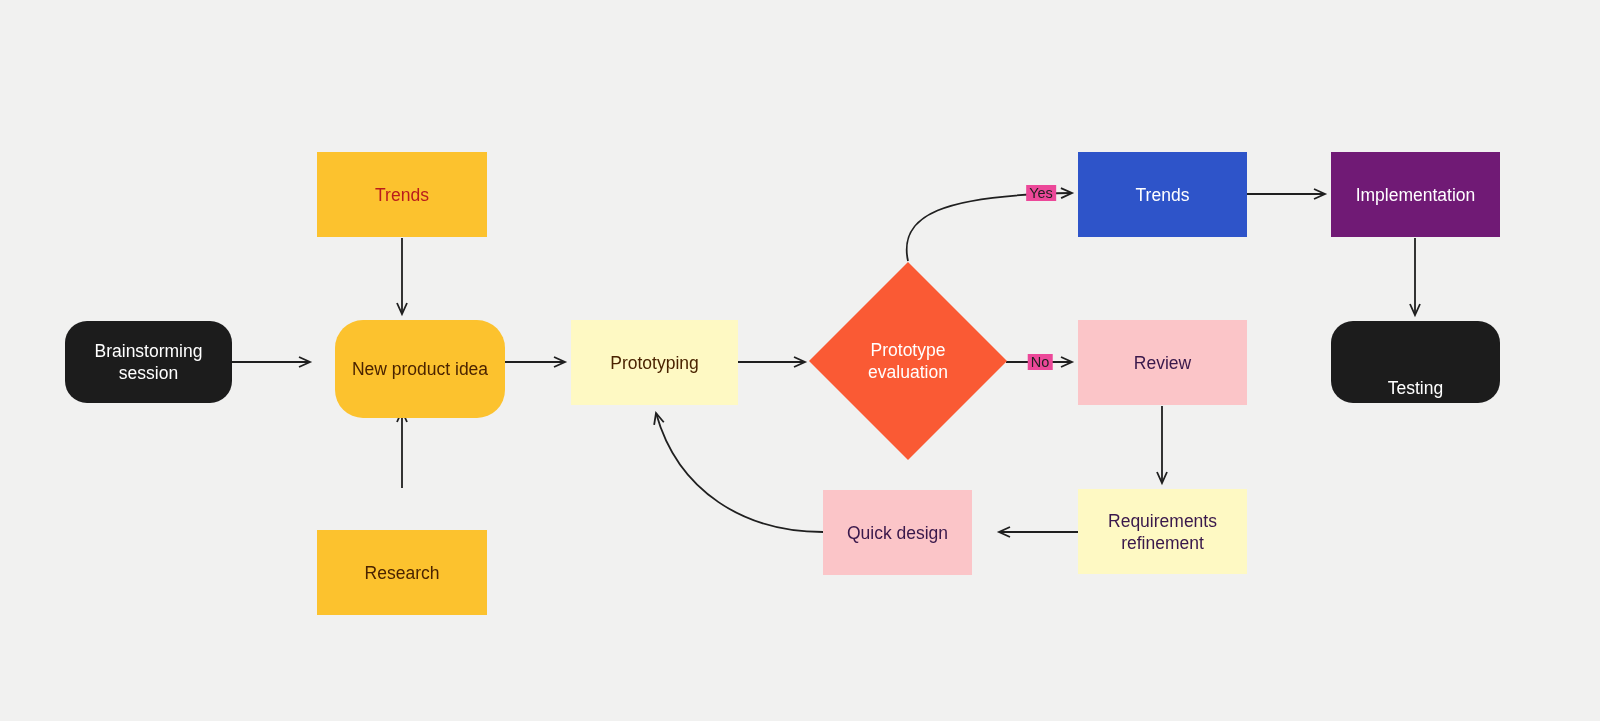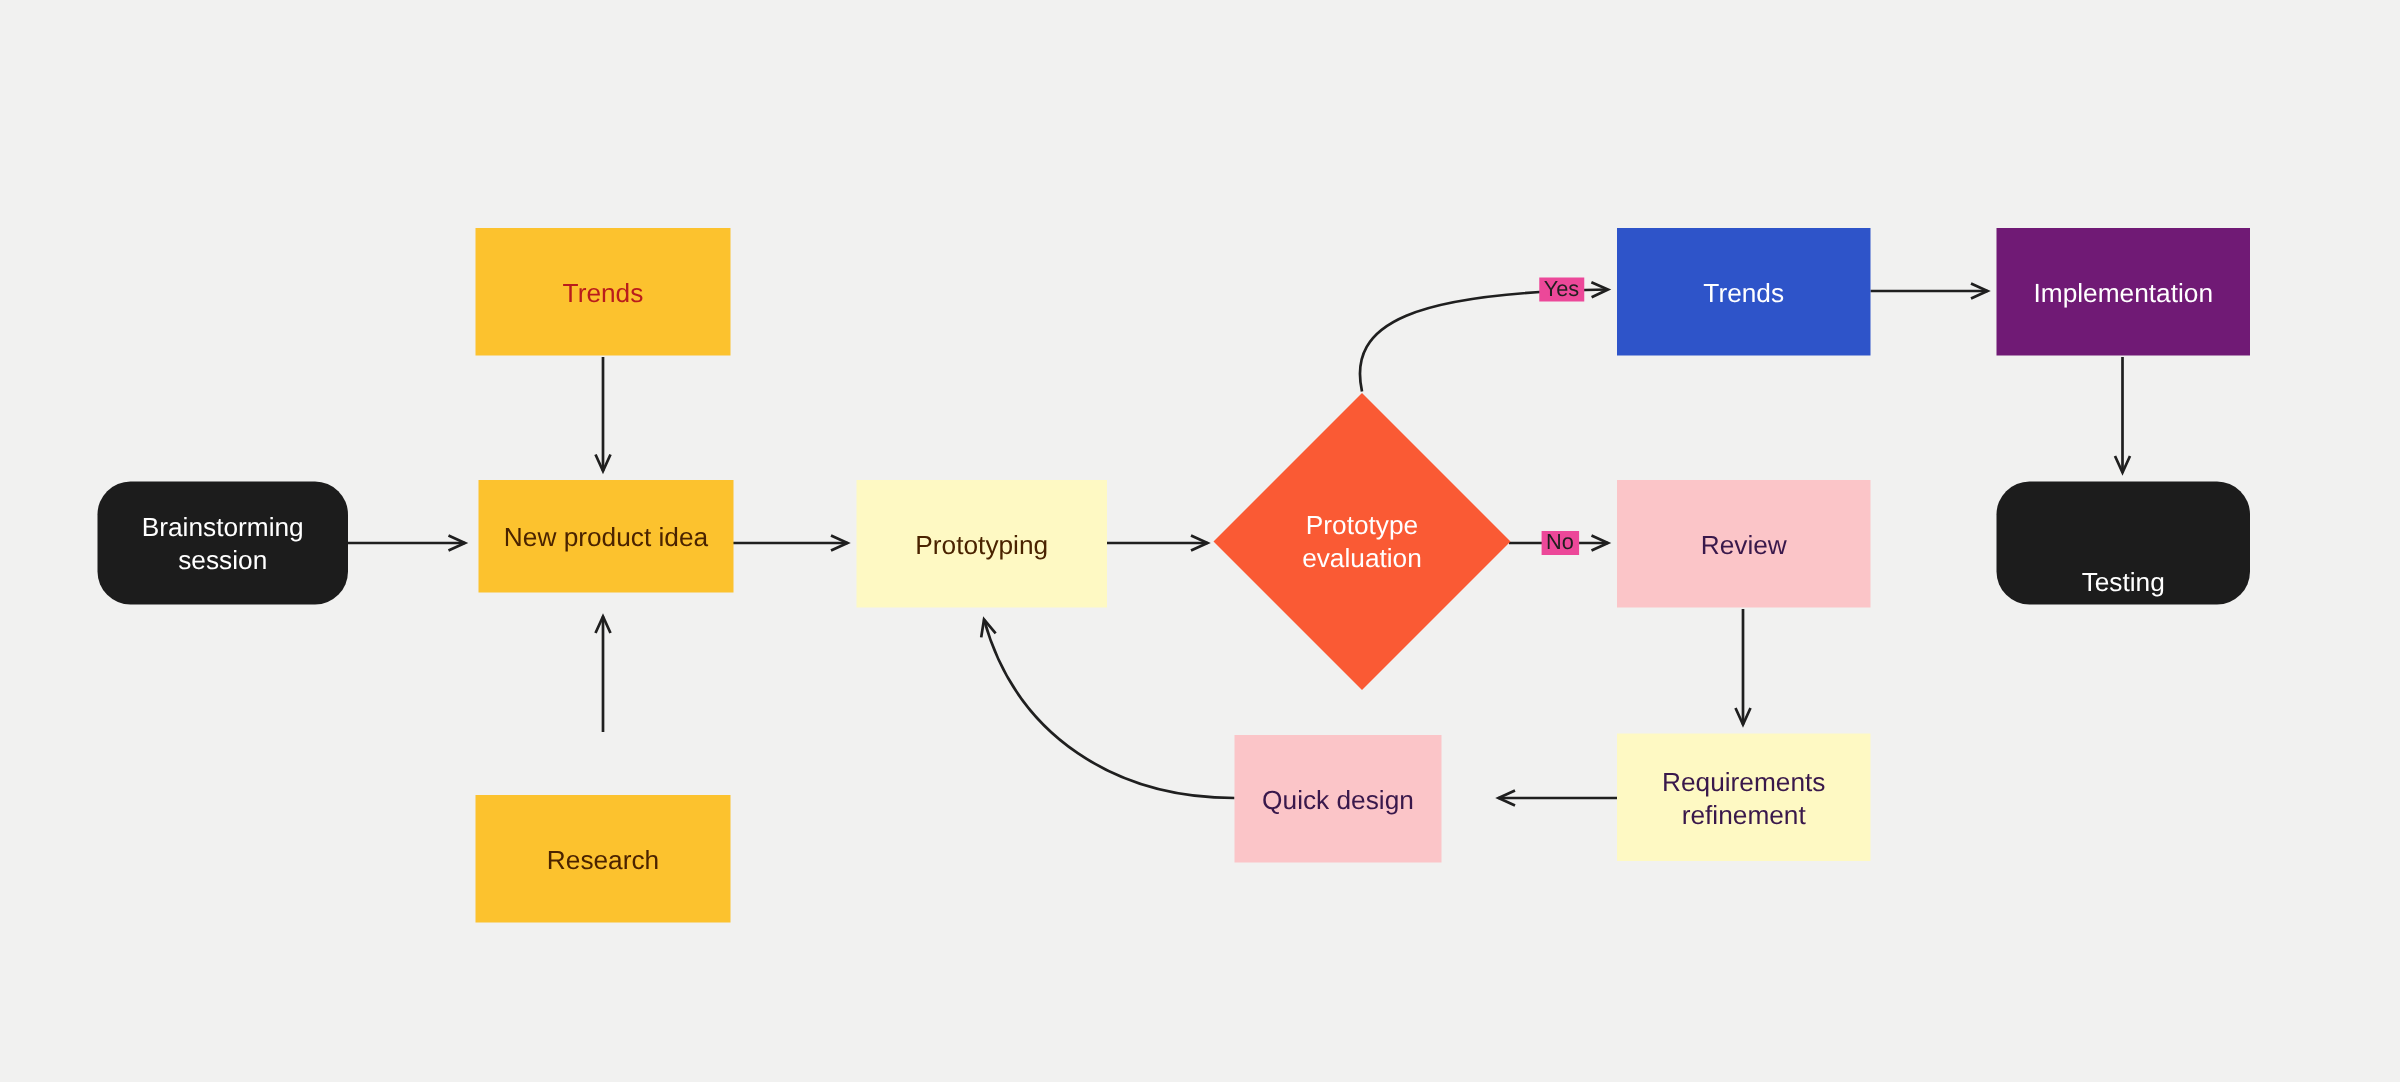--- a/index.html
+++ b/index.html
@@ -55,30 +55,30 @@
     transform: translate(-50%, -50%);
     font-size: 14.5px;
     color: #1F1F1F;
     background: #ec4899;
     padding: 0 3px;
     white-space: nowrap;
   }
   
   #n-brainstorming            { left: 65px;   top: 321px; width: 167px; height: 82px; }
   #n-trends                   { left: 317px;  top: 152px; width: 170px; height: 85px; }
-  #n-new-product-idea         { left: 319px;  top: 320px; width: 170px; height: 75px; }
+  #n-new-product-idea         { left: 335px;  top: 320px; width: 170px; height: 98px; border-radius: 28px; }
   #n-research                 { left: 317px;  top: 489px; width: 170px; height: 85px; }
   #n-prototyping              { left: 571px;  top: 320px; width: 167px; height: 85px; }
   #n-prototype-evaluation     { left: 838px;  top: 291px; width: 140px; height: 140px; }
   #n-design                   { left: 1078px; top: 152px; width: 169px; height: 85px; }
   #n-implementation           { left: 1331px; top: 152px; width: 169px; height: 85px; }
   #n-testing                  { left: 1331px; top: 321px; width: 169px; height: 82px; align-items: flex-end; }
   #n-review                   { left: 1078px; top: 320px; width: 169px; height: 85px; }
   #n-requirements-refinement  { left: 1078px; top: 489px; width: 169px; height: 85px; }
-  #n-quick-design             { left: 823px;  top: 490px; width: 138px; height: 85px; }
+  #n-quick-design             { left: 823px;  top: 490px; width: 149px; height: 85px; }
   #lbl-yes { left: 1041px; top: 193px; }
   #lbl-no  { left: 1040px; top: 362px; }
 </style>
 </head>
 <body>
 
 <div id="canvas" style="background: rgb(241, 241, 240);">
 
   <svg id="edges" viewBox="0 0 1600 721" xmlns="http://www.w3.org/2000/svg">
     <defs>

